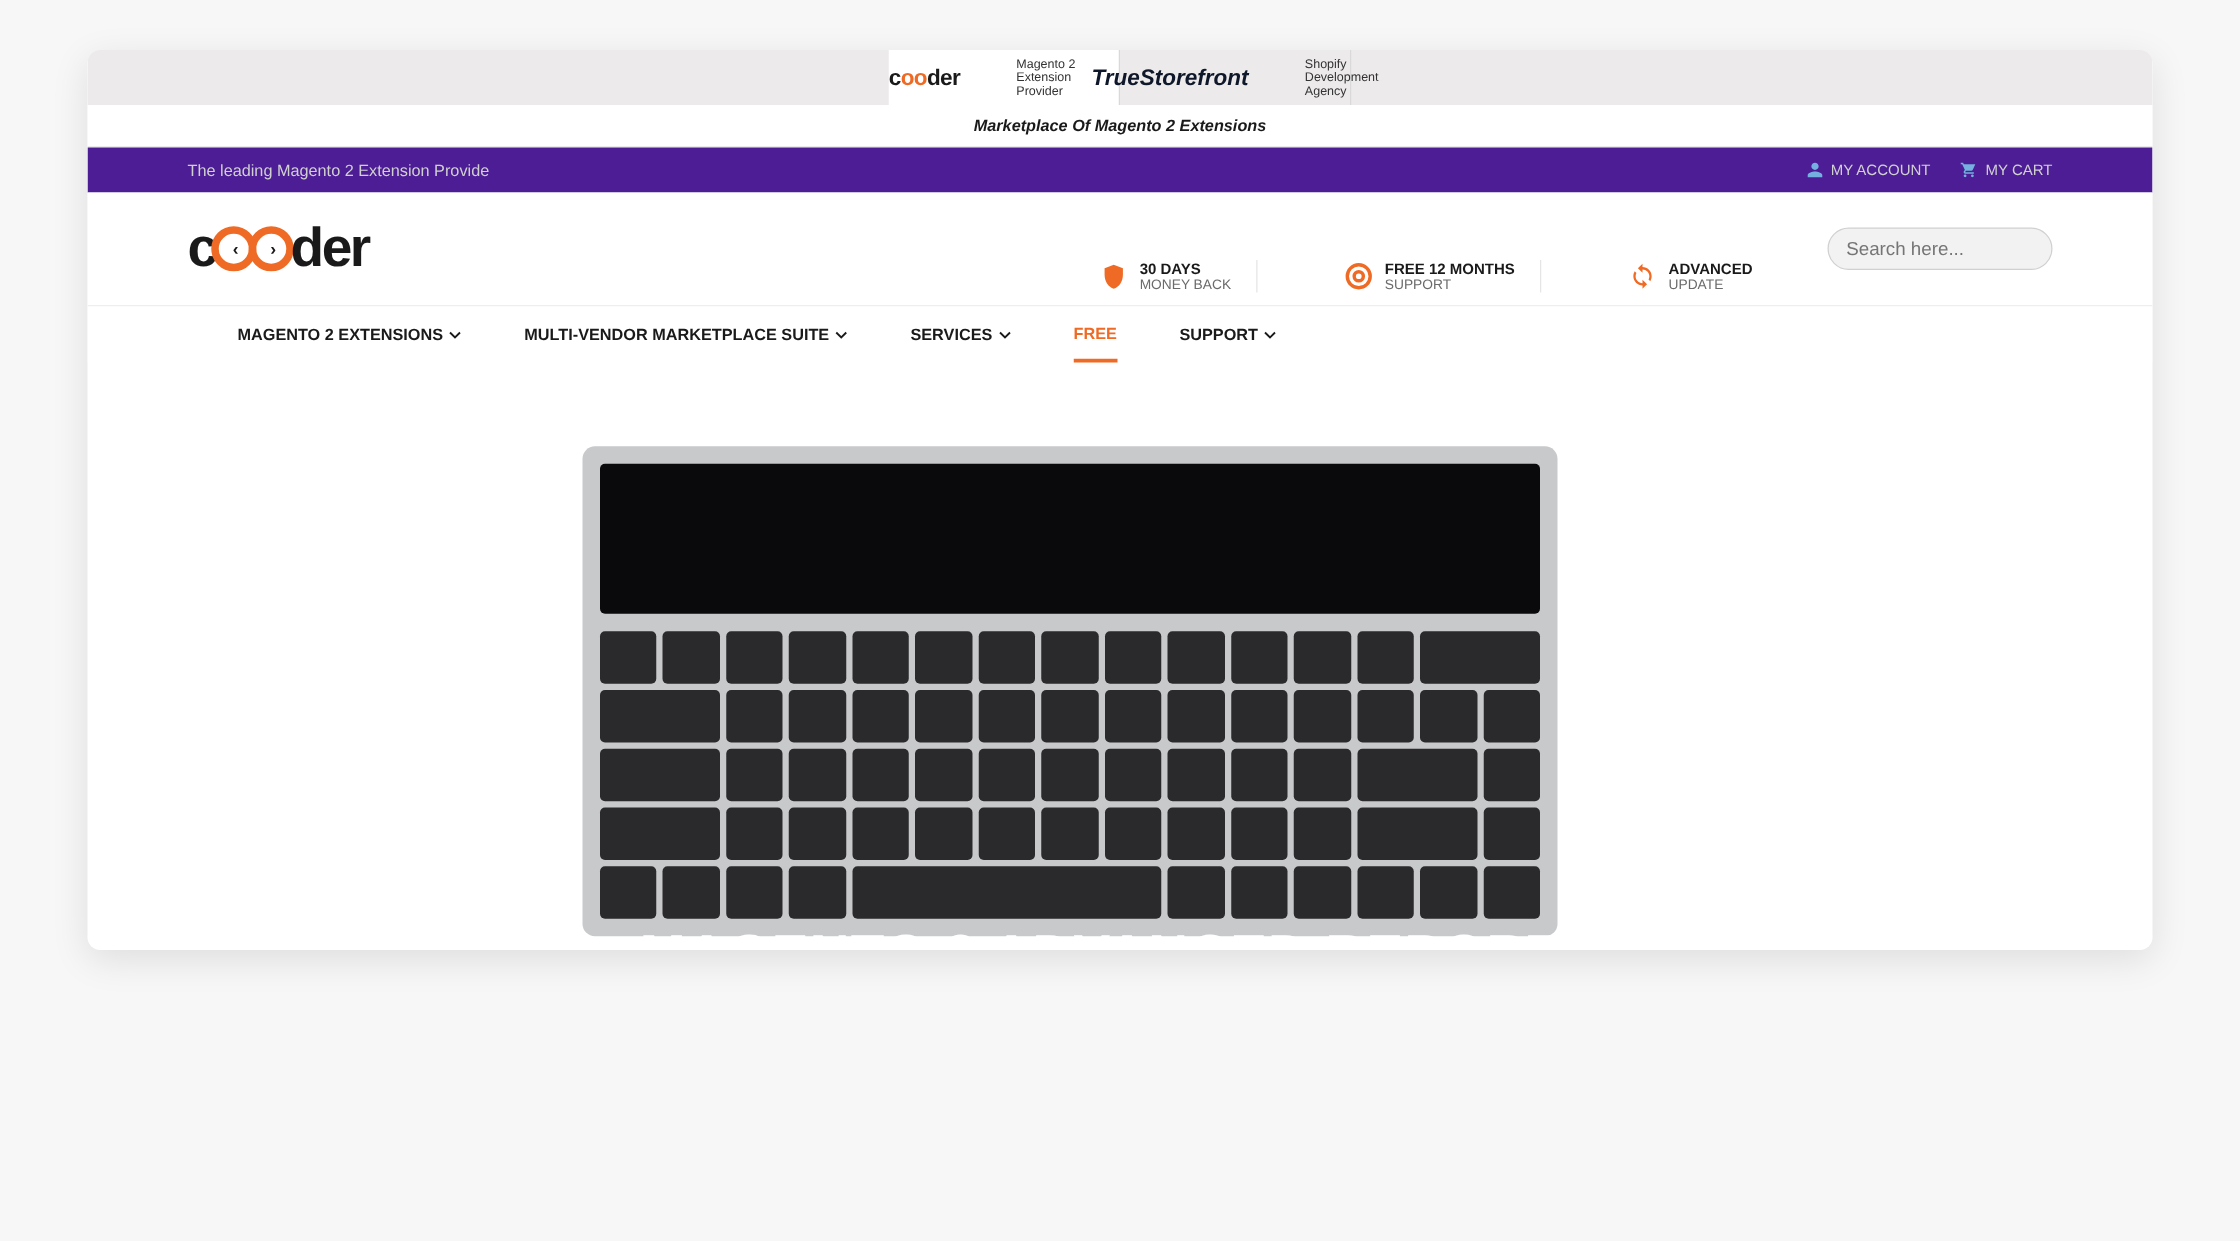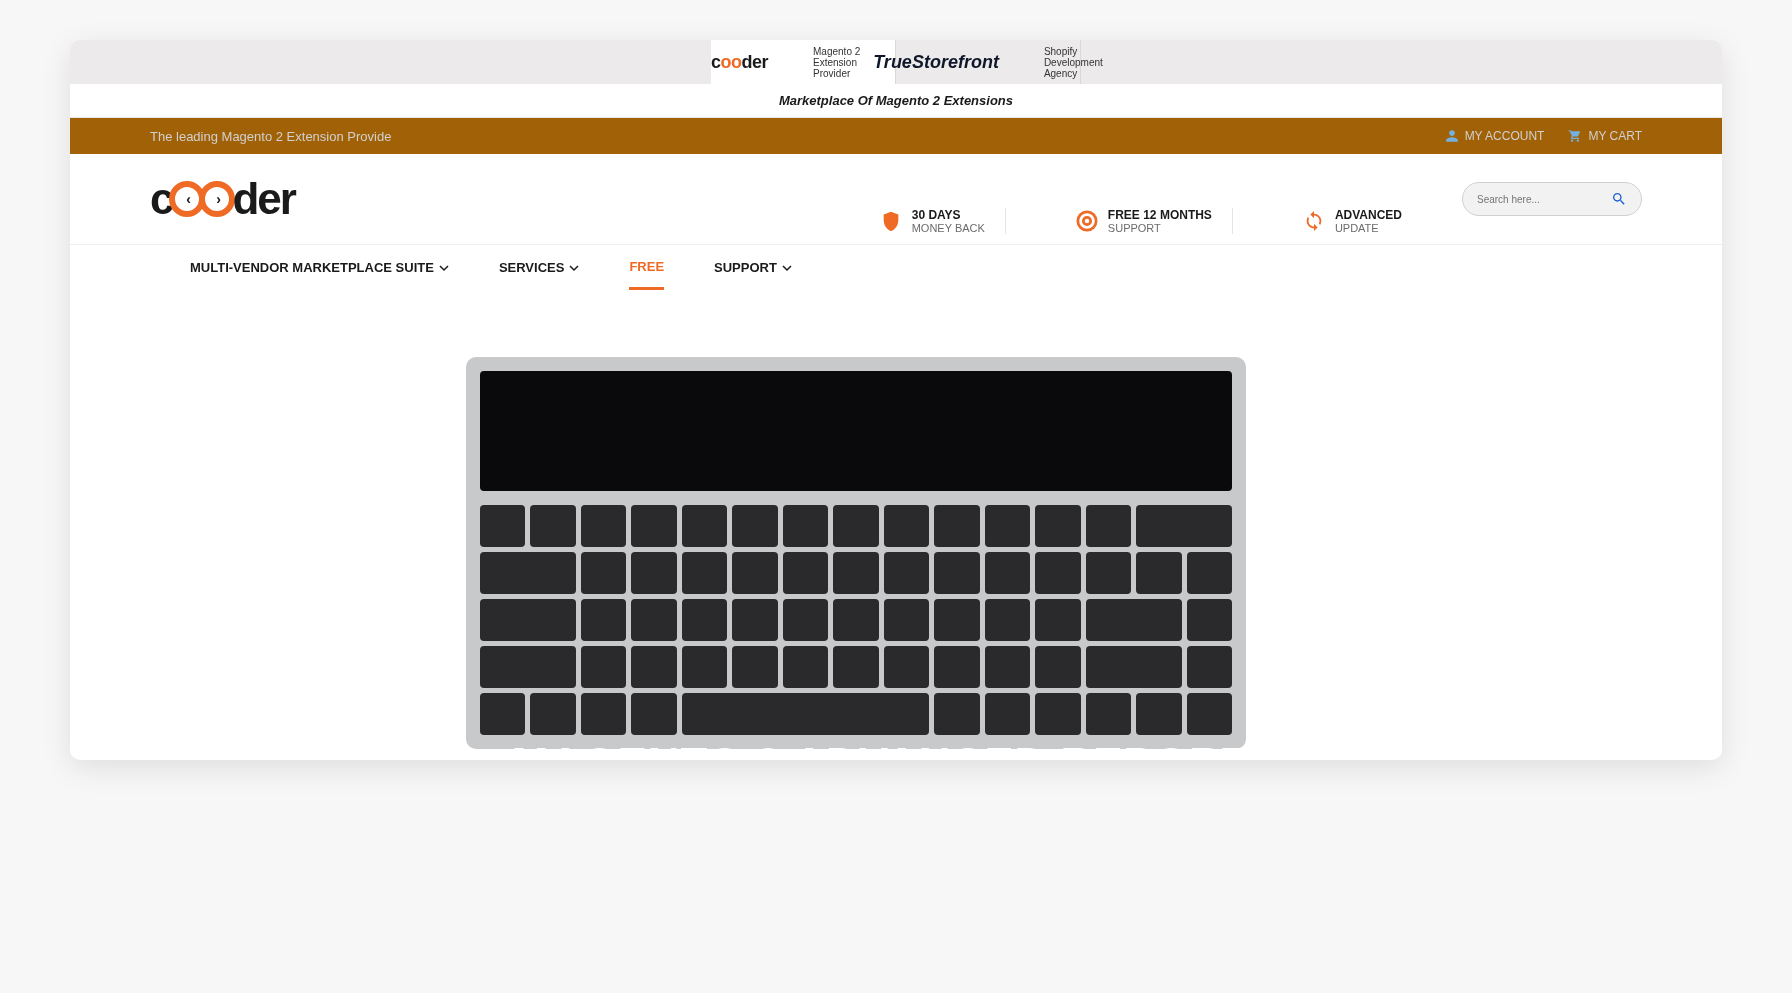--- a/index.html
+++ b/index.html
@@ -46,21 +46,21 @@
   justify-content: center;
   align-items: center;
   font-size: 13px;
   font-weight: 600;
   color: #1a1a1a;
   border-bottom: 1px solid #e5e5e5;
   font-style: italic;
 }
 .top-dark {
   height: 36px;
-  background: #a16207;
+  background: #4c1d95;
   color: #d0d0d0;
   display: flex;
   align-items: center;
   padding: 0 80px;
   font-size: 13px;
 }
 .top-dark .lead { flex: 0 0 auto; }
 .top-dark .spacer { flex: 1; }
 .top-dark .acct { display: flex; align-items: center; gap: 6px; margin-left: 24px; cursor: pointer; font-size: 12px; }
 .top-dark svg { width: 14px; height: 14px; fill: #74b1e0; }
@@ -86,21 +86,21 @@
   height: 34px;
   background: #f2f2f2;
   border: 1px solid #d0d0d0;
   border-radius: 17px;
   display: flex;
   align-items: center;
   padding: 0 14px;
   font-size: 13px;
   color: #888;
 }
-.search-pill input { border: none; background: transparent; outline: none; flex: 1; font-size: 10px; color: #8b5cf6; }
+.search-pill input { border: none; background: transparent; outline: none; flex: 1; font-size: 15px; color: #8b5cf6; }
 .search-pill svg { width: 16px; height: 16px; fill: #1e5ed9; }
 .nav-bar {
   height: 46px;
   background: #fff;
   border-top: 1px solid #eee;
   display: flex;
   align-items: center;
   padding: 0 120px;
   gap: 50px;
   font-size: 13px;
@@ -237,20 +237,26 @@
     <div class="search-pill">
       <input placeholder="Search here..." style="">
       <svg viewBox="0 0 24 24">
           <path d="M15.5 14h-.8l-.3-.3c1-1.1 1.6-2.6 1.6-4.2C16 5.9 13.1 3 9.5 3S3 5.9 3 9.5 5.9 16 9.5 16c1.6 0 3.1-.6 4.2-1.6l.3.3v.8l5 5 1.5-1.5-5-5zm-6 0C7 14 5 12 5 9.5S7 5 9.5 5 14 7 14 9.5 12 14 9.5 14z"></path>
         </svg>
     </div>
   </div>
 
   <div class="nav-bar">
     <div class="nav-item">
+      <span>MAGENTO 2 EXTENSIONS</span>
+      <svg class="chev" viewBox="0 0 10 10">
+          <path d="M1 3l4 4 4-4" fill="none" stroke="#1a1a1a" stroke-width="1.5"></path>
+        </svg>
+    </div>
+    <div class="nav-item">
       <span>MULTI-VENDOR MARKETPLACE SUITE</span>
       <svg class="chev" viewBox="0 0 10 10">
           <path d="M1 3l4 4 4-4" fill="none" stroke="#1a1a1a" stroke-width="1.5"></path>
         </svg>
     </div>
     <div class="nav-item">
       <span>SERVICES</span>
       <svg class="chev" viewBox="0 0 10 10">
           <path d="M1 3l4 4 4-4" fill="none" stroke="#1a1a1a" stroke-width="1.5"></path>
         </svg>

